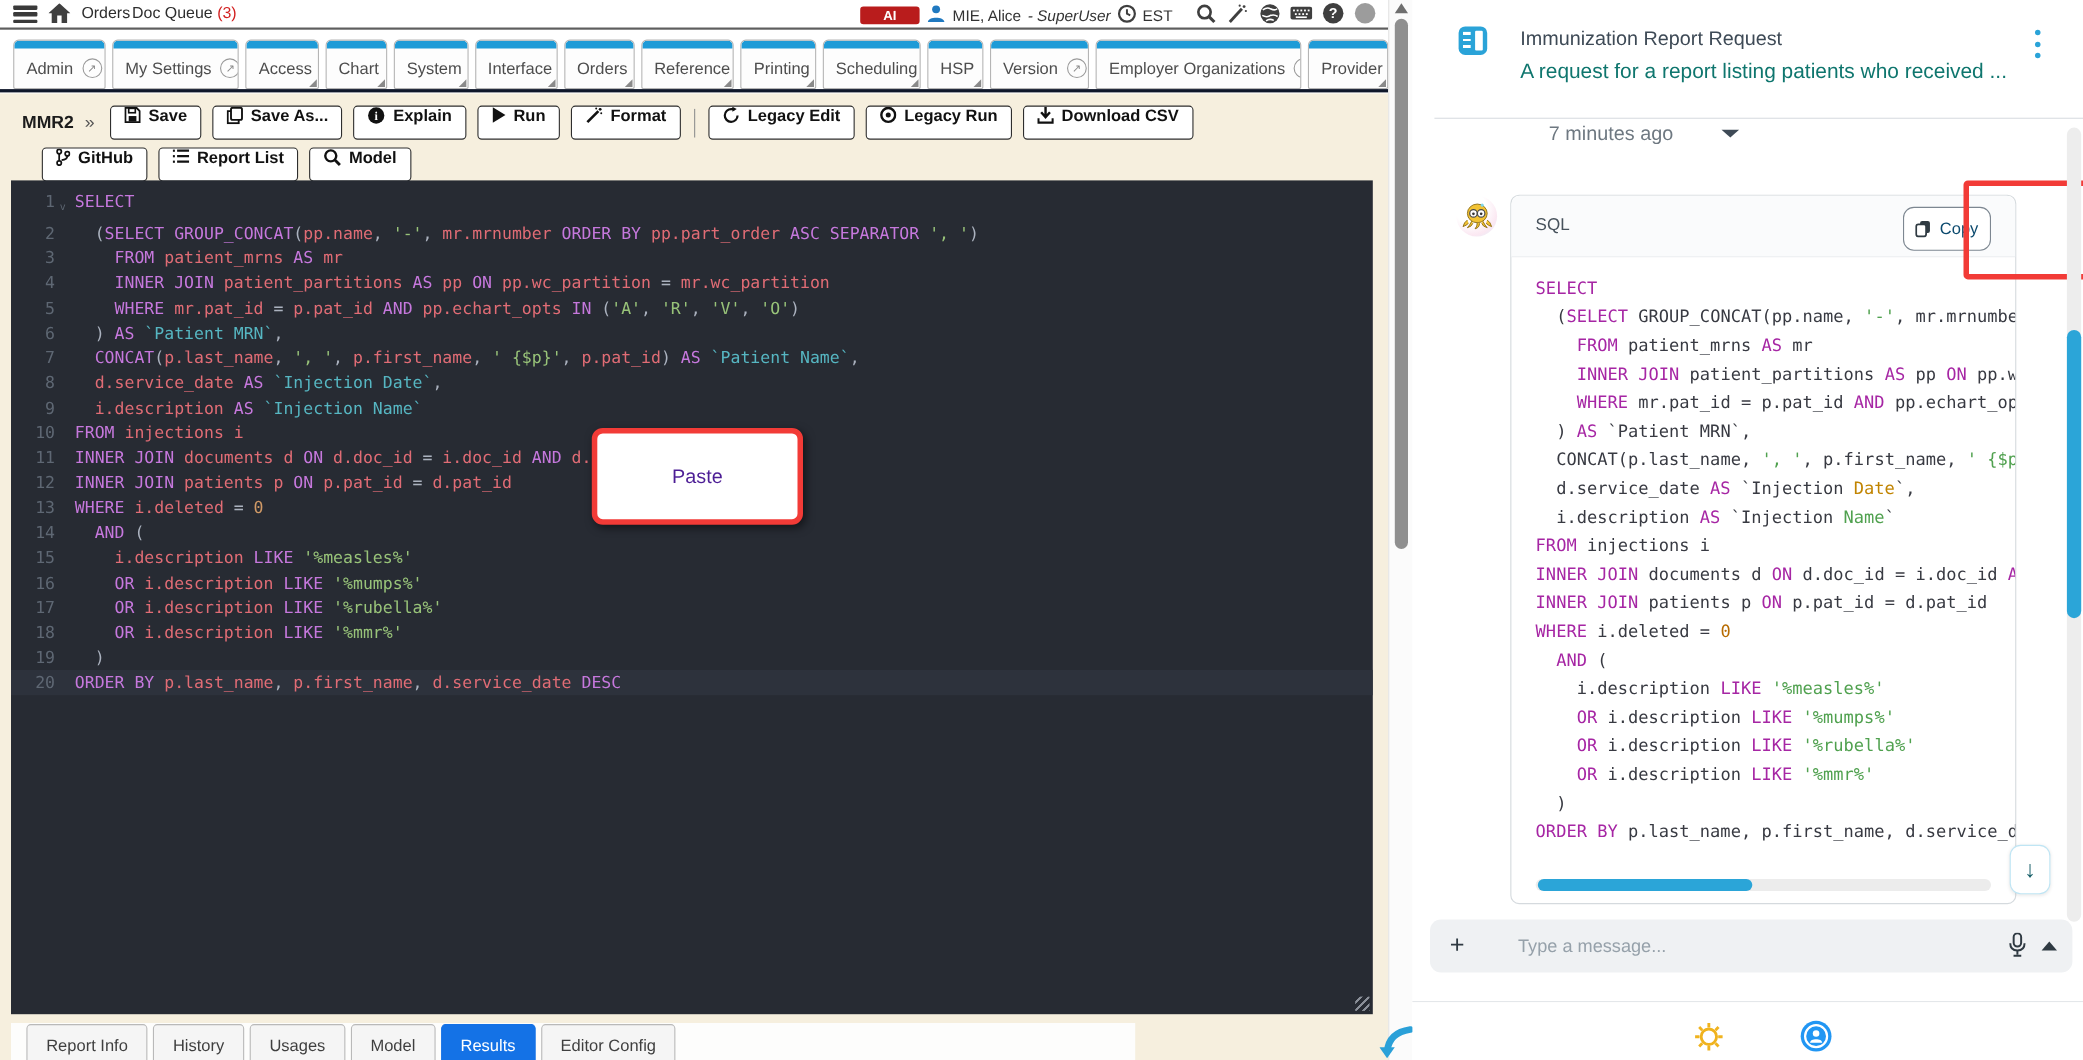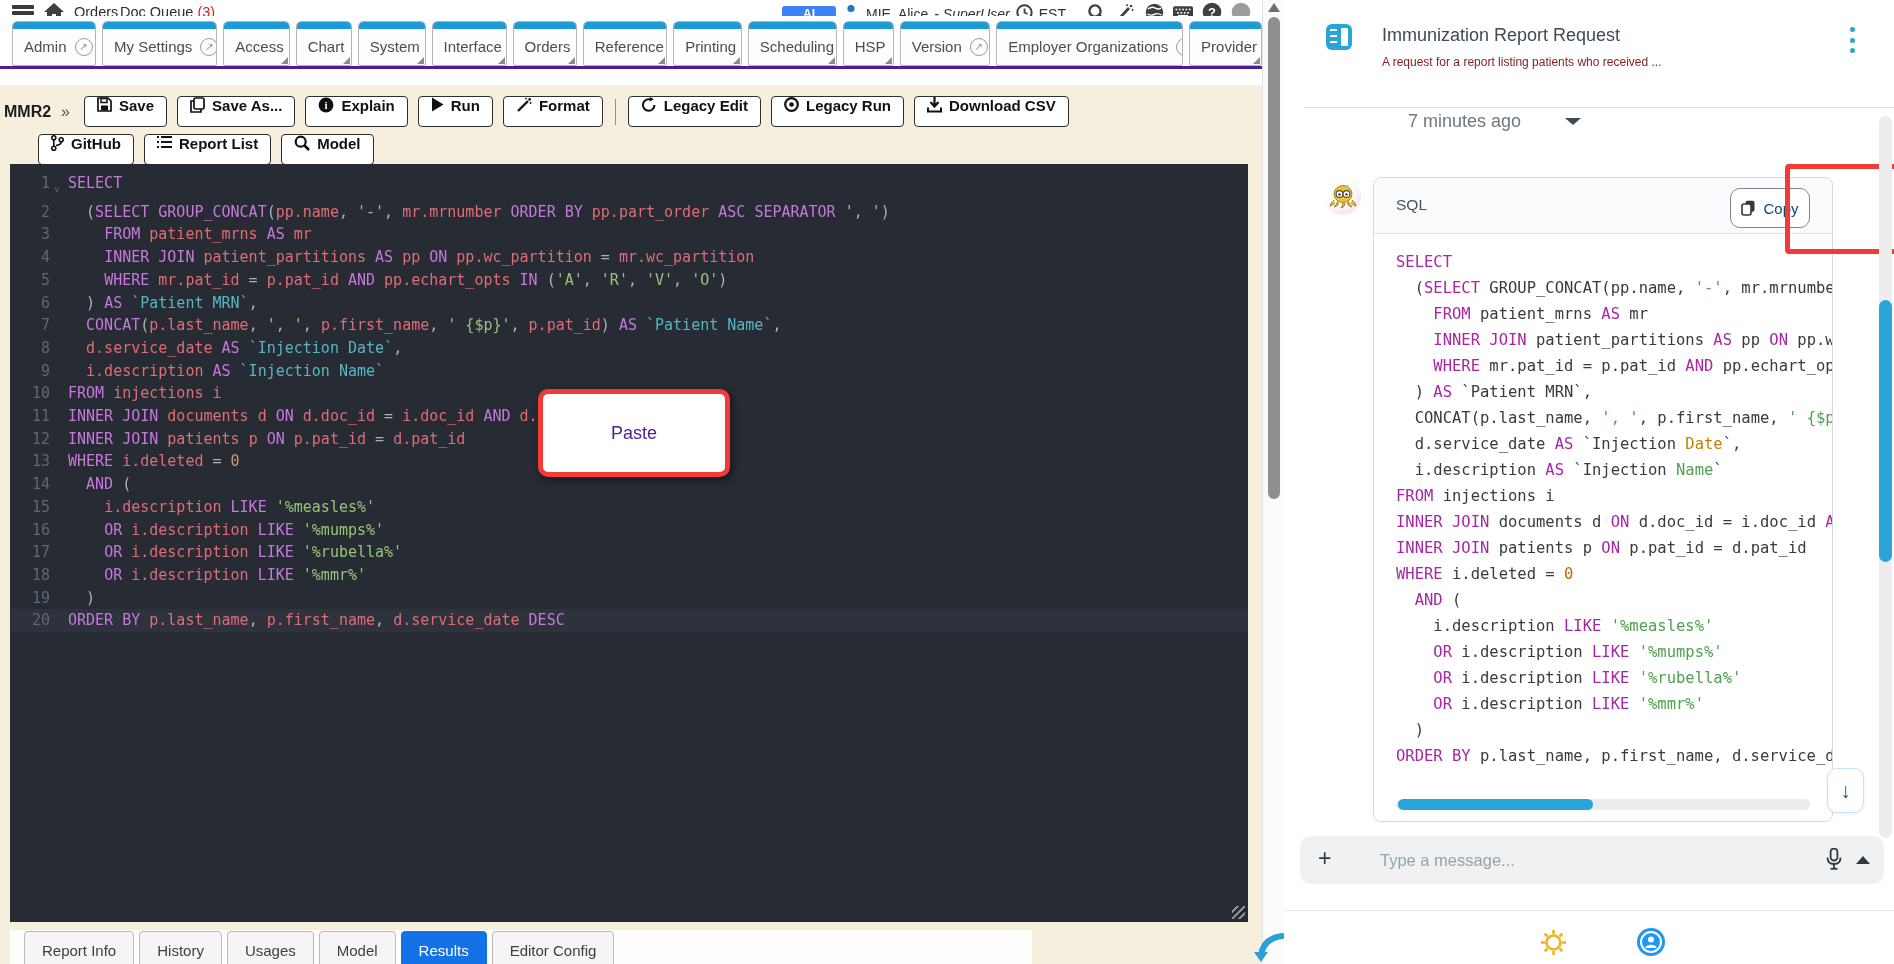--- a/index.html
+++ b/index.html
@@ -11,34 +11,34 @@
   .left{position:absolute;left:0;top:0;width:1262px;height:964px;background:#fff}
 
   .topbar{position:absolute;left:0;top:0;width:100%;height:27px;background:#fff;border-bottom:2px solid #5e5e5e}
   .hamburger{position:absolute;left:12px;top:5px;width:22px;height:16px;display:flex;flex-direction:column;justify-content:space-between;cursor:pointer}
   .hamburger i{display:block;height:3.5px;background:#3a3a3a;border-radius:1px}
   .homeic{position:absolute;left:44px;top:3px}
   .crumb{position:absolute;top:4px;font-size:14.5px;color:#2e2e2e;cursor:pointer}
   .crumb.c1{left:74px}.crumb.c2{left:120px}
   .cnt{color:#d21f1f}
   .usergrp{position:absolute;left:782px;top:3px;display:flex;align-items:center;gap:6px;font-size:14px;color:#333}
-  .aibadge{background:#3b82f6;color:#fff;font-weight:bold;font-size:12px;border-radius:3px;padding:2px 21px;line-height:1}
+  .aibadge{background:#b91c1c;color:#fff;font-weight:bold;font-size:12px;border-radius:3px;padding:2px 21px;line-height:1}
   .role{font-style:italic}
   .topicons{position:absolute;left:1086px;top:2px;display:flex;align-items:center;gap:9px}
   .topicons .ic{width:20px;height:20px;display:flex;align-items:center;justify-content:center;cursor:pointer}
 
-  .tabsrow{position:absolute;left:0;top:16px;width:100%;height:53px;background:#fff;border-bottom:3px solid #4c1d95;display:flex;align-items:center;gap:6px;padding:4px 0 0 12px;overflow:hidden}
+  .tabsrow{position:absolute;left:0;top:31px;width:100%;height:53px;background:#fff;border-bottom:3px solid #0f172a;display:flex;align-items:flex-end;gap:6px;padding:4px 0 0 12px;overflow:hidden}
   .tab{position:relative;height:45px;background:#fdfdfd;border:1px solid #b5b5b5;border-radius:5px 5px 2px 2px;display:flex;align-items:center;padding:7px 11px 0;font-size:15px;color:#4d4d4d;white-space:nowrap;cursor:pointer;overflow:hidden}
   .tab::before{content:"";position:absolute;top:0;left:0;right:0;height:7px;background:#1e9bd7;border-radius:4px 4px 0 0}
   .tab .foldmark{position:absolute;right:1px;bottom:1px;width:0;height:0;border-left:7px solid transparent;border-bottom:7px solid #8a8a8a}
   .ext{width:18px;height:18px;border:1.5px solid #9a9a9a;border-radius:50%;color:#8a8a8a;font-size:10px;display:inline-flex;align-items:center;justify-content:center;margin-left:8px;flex:none}
 
   .workarea{position:absolute;left:0;top:85px;width:100%;height:879px;background:#f6efde}
   .tbrow{display:flex;align-items:center;gap:10px}
-  .tbrow1{margin:11px 0 0 4px}
+  .tbrow1{margin:11px 0 0 20px}
   .tbrow2{margin:7px 0 0 38px}
   .rpt{font-weight:bold;font-size:16px;color:#1c1c1c}
   .chev{color:#555;font-size:16px;margin:0 4px 0 0}
   .tbtn{display:inline-flex;gap:7px;background:#fff;border:1.5px solid #2e2e2e;border-radius:4px;height:31px;padding:0 12px;font-size:15px;font-weight:600;color:#111;cursor:pointer;white-space:nowrap}
   .tbtn svg{flex:none}
   .tsep{width:1px;height:26px;background:#8f8f8f;margin:0 2px}
 
   .editor{position:absolute;left:10px;top:79px;width:1238px;height:758px;background:#272b33;overflow:hidden;padding-top:8px;font-family:"DejaVu Sans Mono",monospace;font-size:15px;line-height:22.7px}
   .cl{display:flex}
   .cl.cur{background:#2d323c}
@@ -63,21 +63,21 @@
   .midbar .uparr{position:absolute;left:5px;top:3px;width:0;height:0;border-left:6px solid transparent;border-right:6px solid transparent;border-bottom:9px solid #6f6f6f;cursor:pointer}
   .midbar .thumb{position:absolute;left:5px;top:17px;width:12px;height:482px;background:#8f8f8f;border-radius:6px;cursor:pointer}
 
   
   .right{position:absolute;left:1284px;top:0;width:610px;height:964px;background:#fff}
   .hicon{position:absolute;left:42px;top:24px;width:26px;height:26px;background:#2aa3d8;border-radius:6px}
   .hicon::before{content:"";position:absolute;right:4px;top:4px;width:7px;height:18px;background:#fff;border-radius:1px}
   .hicon::after{content:"";position:absolute;left:4px;top:5px;width:7px;height:16px;
     background:linear-gradient(#fff 0 2.5px,transparent 2.5px 6px,#fff 6px 8.5px,transparent 8.5px 12px,#fff 12px 14.5px,transparent 14.5px)}
   .htitle{position:absolute;left:98px;top:25px;font-size:18px;color:#3e4a56}
-  .hsub{position:absolute;left:98px;top:55px;font-size:12px;color:#7f1d1d}
+  .hsub{position:absolute;left:98px;top:55px;font-size:19px;color:#0f766e}
   .kebab{position:absolute;left:560px;top:27px;width:16px;height:26px;display:flex;flex-direction:column;align-items:center;justify-content:space-between;cursor:pointer}
   .kebab i{width:5px;height:5px;border-radius:50%;background:#2aa3d8}
   .hdivider{position:absolute;left:20px;top:107px;right:0;height:1px;background:#d9dde1}
   .tstamp{position:absolute;left:124px;top:111px;font-size:18px;color:#6e7881}
   .tcaret{position:absolute;left:281px;top:118px;width:0;height:0;border-left:8px solid transparent;border-right:8px solid transparent;border-top:7px solid #3e4a56;cursor:pointer}
 
   .avatar{position:absolute;left:40px;top:178px;width:37px;height:37px;border-radius:50%;
     background:radial-gradient(circle at 35% 30%,#ffffff 0 40%,#fbe8f2 70%,#dff0fa 100%);display:flex;align-items:center;justify-content:center;overflow:hidden}
 
   .sqlcard{position:absolute;left:89px;top:177px;width:460px;height:645px;background:#fff;border:1px solid #d5dade;border-radius:8px}

